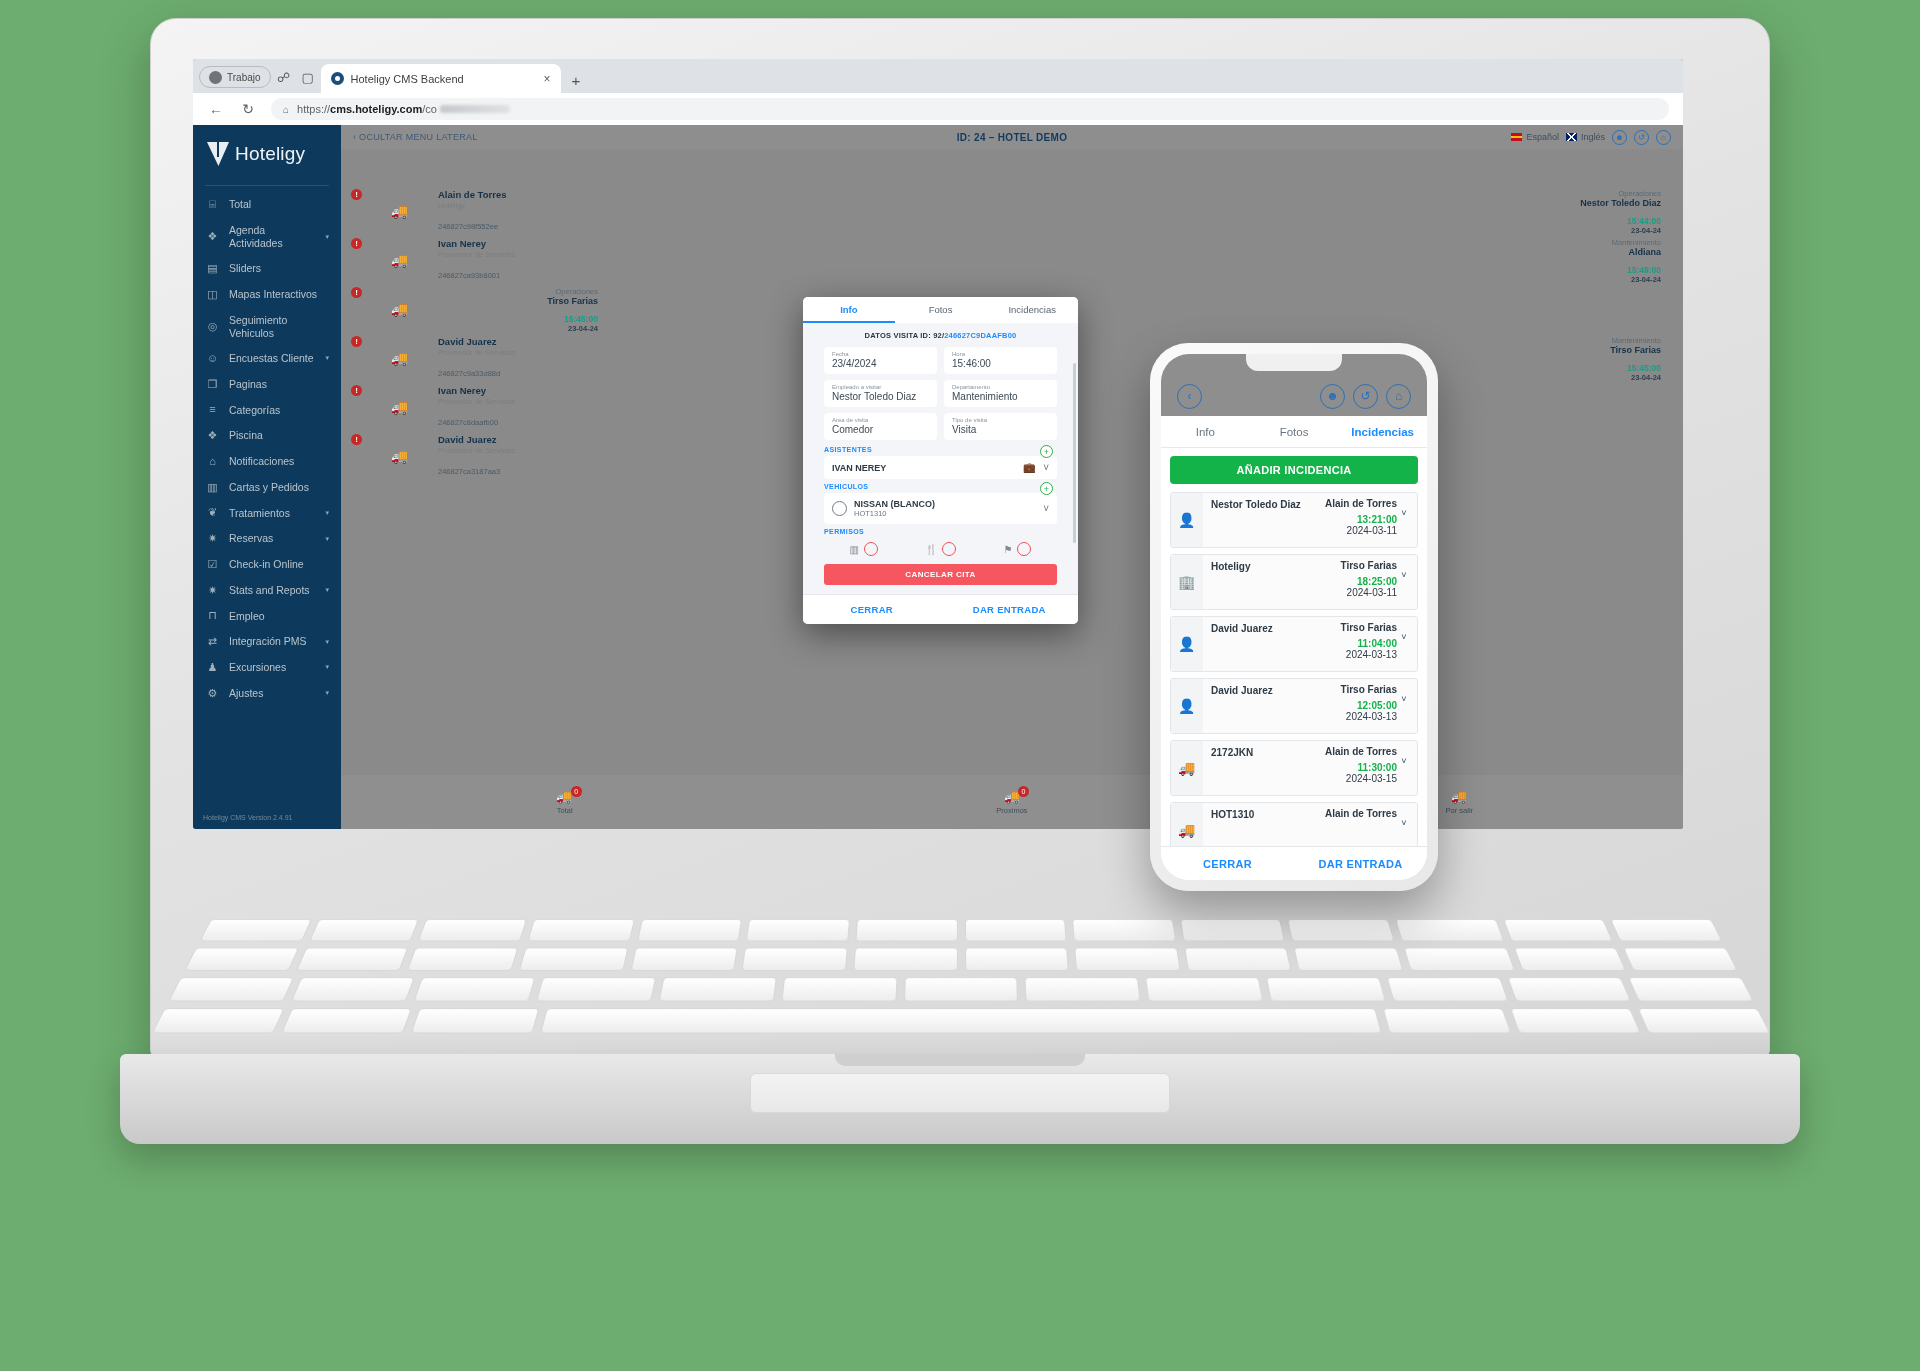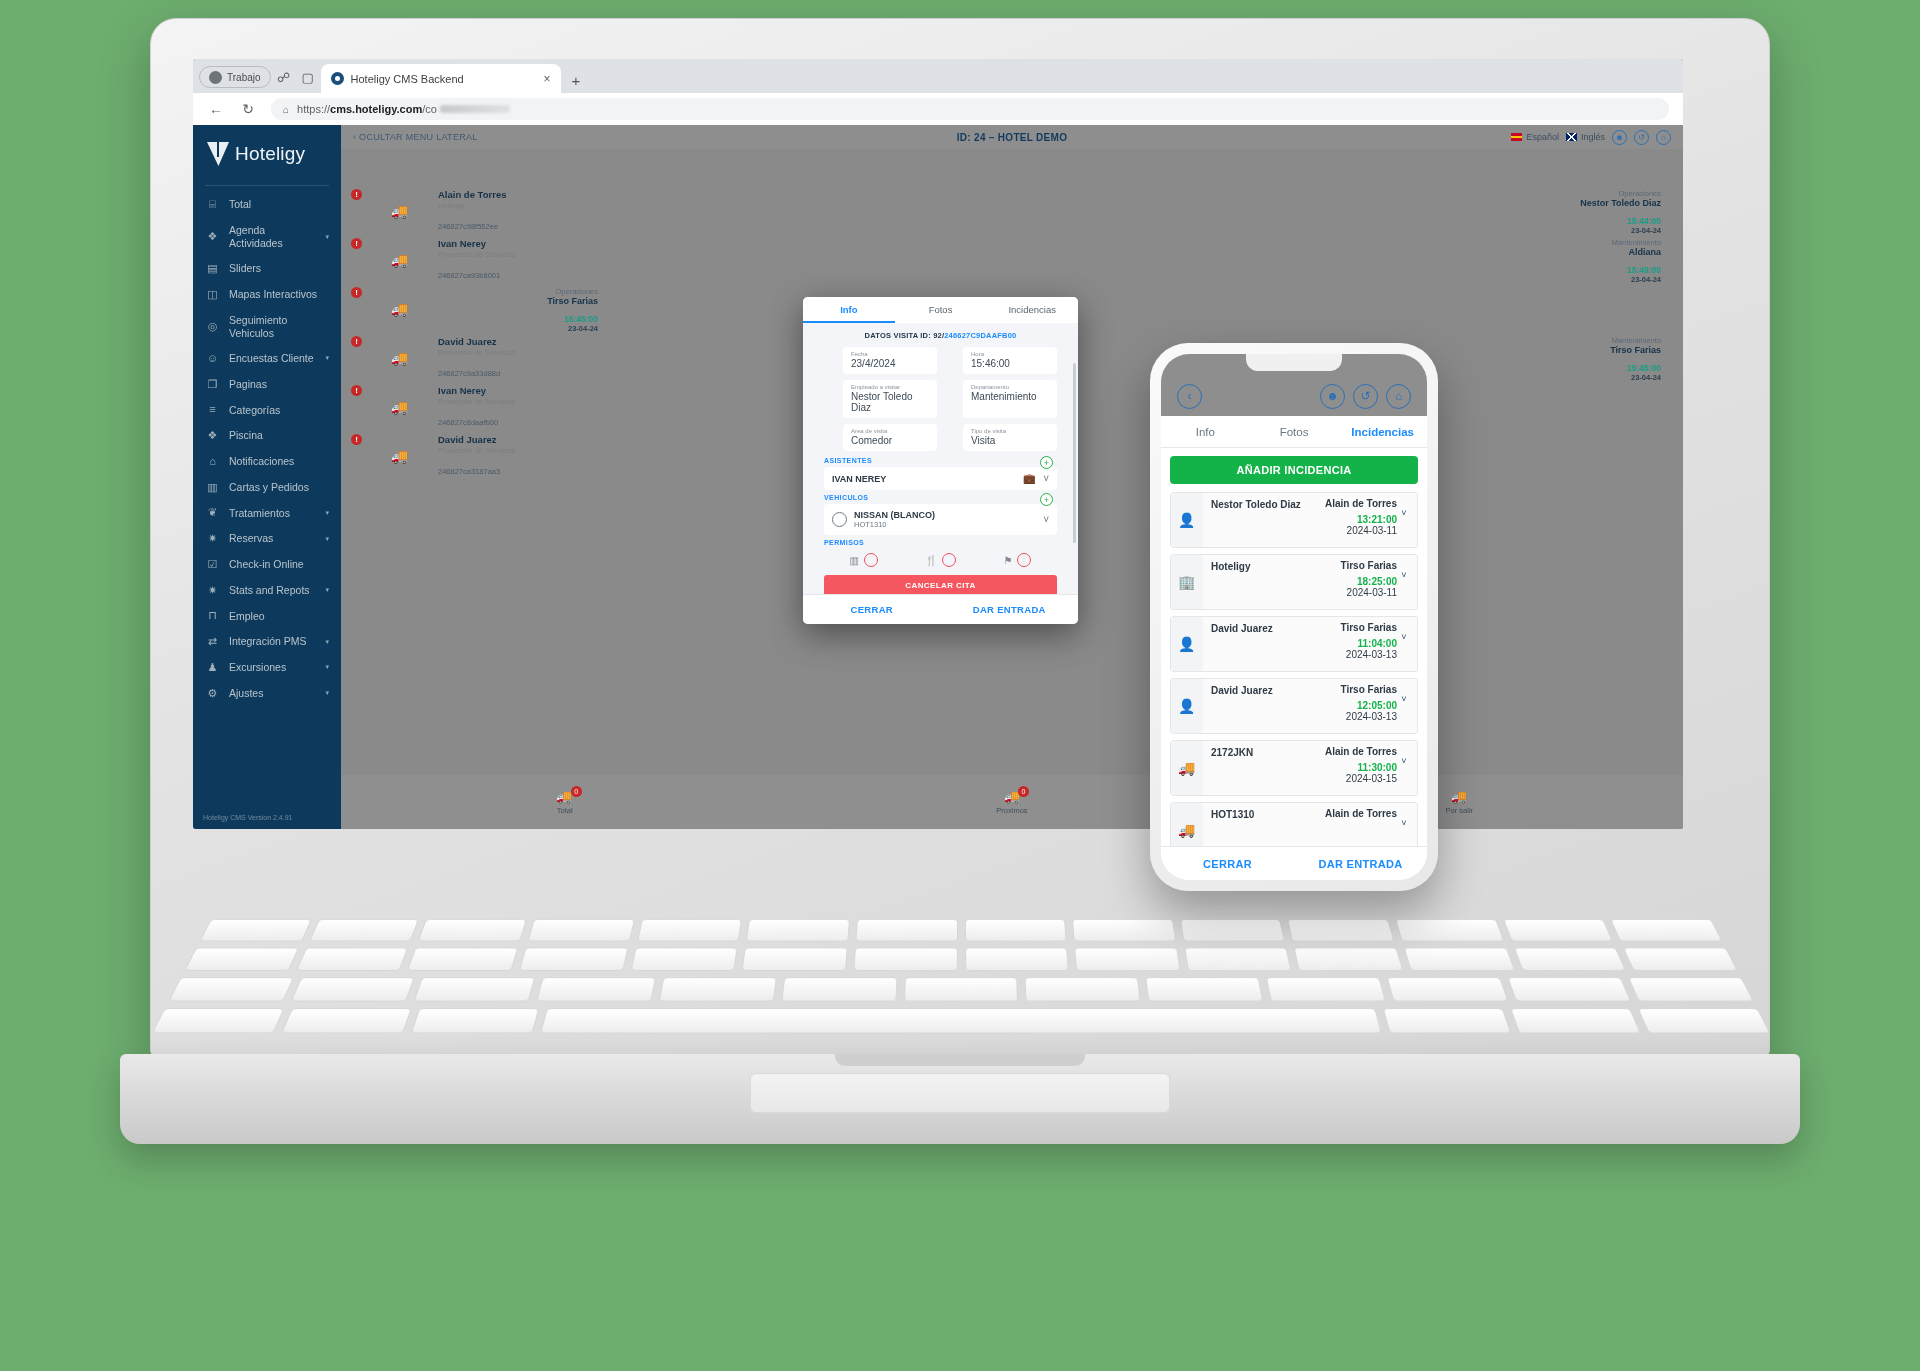--- a/index.html
+++ b/index.html
@@ -147,21 +147,21 @@
     background: #fff; border-radius: 5px; box-shadow: 0 10px 34px rgba(0,0,0,.45); overflow: hidden;
     display: flex; flex-direction: column;
   }
   .mtabs { display: flex; height: 26px; background: #fff; }
   .mtab { flex: 1; text-align: center; font-size: 9.5px; color: #5b6671; line-height: 26px; }
   .mtab.on { color: #1a8cff; border-bottom: 2px solid #1a8cff; font-weight: bold; }
   .mbody { flex: 1; background: #f4f5f8; padding: 8px 21px 0; overflow: hidden; position: relative; }
   .mtitle { text-align: center; font-size: 7.5px; font-weight: bold; color: #20374d; letter-spacing: .2px; margin-bottom: 7px; }
   .mtitle .blue { color: #1a8cff; }
   .frow { display: flex; gap: 7px; margin-bottom: 6px; }
-  .fld { flex: 1; background: #fff; border-radius: 4px; padding: 4px 8px 5px; margin-left: 19px; }
+  .fld { flex: 1; background: #fff; border-radius: 4px; padding: 4px 8px 5px; }
   .fld .lg { font-size: 6px; color: #8a949d; }
   .fld .vl { font-size: 10px; color: #3c4a56; margin-top: 1px; }
   .sect-h { font-size: 7px; font-weight: bold; color: #1a8cff; letter-spacing: .4px; margin: 4px 0 3px; }
   .plus { position: absolute; right: 4px; width: 13px; height: 13px; border-radius: 50%;
           border: 1.4px solid #2ab34b; color: #2ab34b; font-size: 9px; display:flex;
           align-items:center; justify-content:center; background:#fff; }
   .srow { background: #fff; border-radius: 4px; display: flex; align-items: center;
           padding: 6px 8px; gap: 7px; }
   .srow .nm { flex: 1; font-size: 9px; font-weight: bold; color: #2d3a46; }
   .srow .nm small { display:block; font-weight: normal; font-size: 7.5px; color: #6c7885; }

